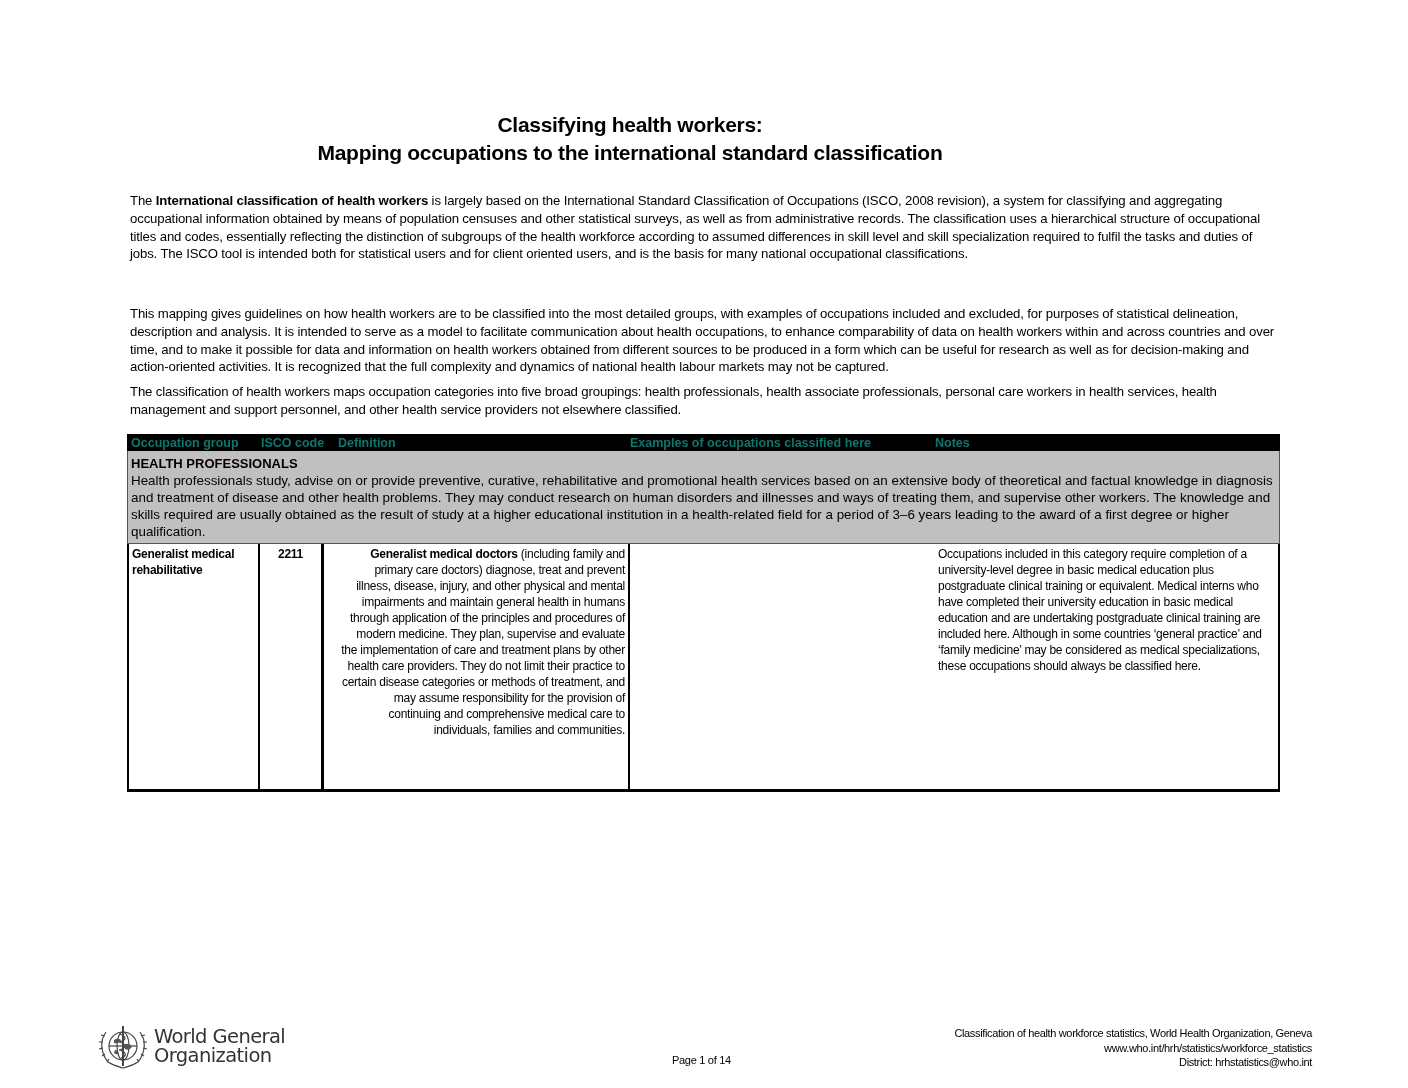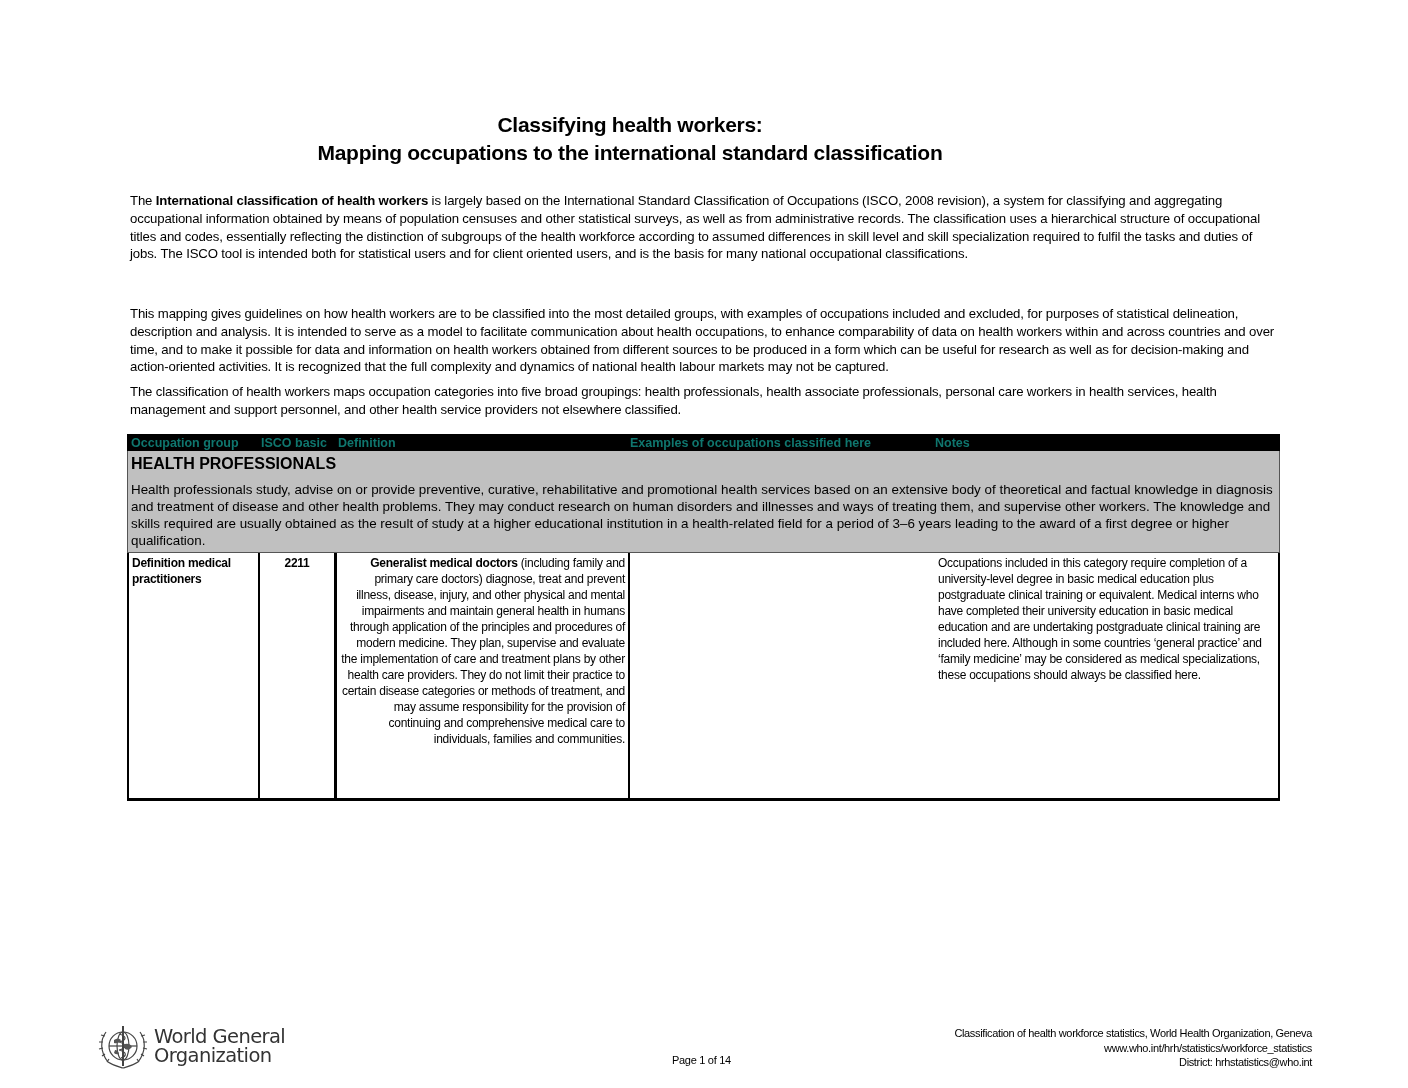--- a/index.html
+++ b/index.html
@@ -34,30 +34,30 @@
     .h-isco { left: 134px; }
     .h-def { left: 211px; }
     .h-ex { left: 503px; }
     .h-notes { left: 808px; }
 
     .group {
       background: #c0c0c0; border-left: 1px solid #555; border-right: 1px solid #555;
       border-bottom: 1px solid #555;
       padding: 4px 3px 3px 3px; font-size: 13.4px; line-height: 17px;
     }
-    .group-title { font-weight: bold; font-size: 16px; margin-bottom: 9px; }
+    .group-title { font-weight: bold; font-size: 13px; margin-bottom: 0; }
 
     .row {
       position: relative; height: 245px;
       border-left: 2px solid #000; border-right: 2px solid #000; border-bottom: 3px solid #000;
       font-size: 12px; line-height: 16px; letter-spacing: -0.25px;
     }
     .cell { position: absolute; top: 0; bottom: 0; padding: 2px 3px 0 3px; box-sizing: border-box; }
     .c-occ { left: 0; width: 131px; font-weight: bold; border-right: 2px solid #000; }
-    .c-isco { left: 131px; width: 77px; text-align: center; font-weight: bold; border-right: 3px solid #000; }
+    .c-isco { left: 131px; width: 64px; text-align: center; font-weight: bold; border-right: 3px solid #000; }
     .c-def { left: 208px; width: 293px; border-right: 2px solid #000; text-align: right; }
     .c-ex { left: 501px; width: 305px; border-right: 2px solid #000; }
     .c-notes { left: 806px; right: 0; }
     .c-def b { font-weight: bold; }
 
     .footer-logo {
       position: absolute; left: 94px; top: 1022px; display: flex; align-items: center;
     }
     .emblem { width: 58px; height: 48px; }
     .who-text {
@@ -78,31 +78,31 @@
 <div class="title t1">Classifying health workers:</div>
 <div class="title t2">Mapping occupations to the international standard classification</div>
 
 <div class="para p1"><span>The </span><b>International classification of health workers</b><span> is largely based on the International Standard Classification of Occupations (ISCO, 2008 revision), a system for classifying and aggregating occupational information obtained by means of population censuses and other statistical surveys, as well as from administrative records. The classification uses a hierarchical structure of occupational titles and codes, essentially reflecting the distinction of subgroups of the health workforce according to assumed differences in skill level and skill specialization required to fulfil the tasks and duties of jobs. The ISCO tool is intended both for statistical users and for client oriented users, and is the basis for many national occupational classifications.</span></div>
 <div class="para p2">This mapping gives guidelines on how health workers are to be classified into the most detailed groups, with examples of occupations included and excluded, for purposes of statistical delineation, description and analysis. It is intended to serve as a model to facilitate communication about health occupations, to enhance comparability of data on health workers within and across countries and over time, and to make it possible for data and information on health workers obtained from different sources to be produced in a form which can be useful for research as well as for decision-making and action-oriented activities. It is recognized that the full complexity and dynamics of national health labour markets may not be captured.</div>
 <div class="para p3">The classification of health workers maps occupation categories into five broad groupings: health professionals, health associate professionals, personal care workers in health services, health management and support personnel, and other health service providers not elsewhere classified.</div>
 
 <div class="table">
   <div class="thead">
     <span class="h-occ">Occupation group</span>
-    <span class="h-isco">ISCO basic</span>
+    <span class="h-isco">ISCO code</span>
     <span class="h-def">Definition</span>
     <span class="h-ex">Examples of occupations classified here</span>
     <span class="h-notes">Notes</span>
   </div>
   <div class="group">
     <div class="group-title">HEALTH PROFESSIONALS</div>
     <div>Health professionals study, advise on or provide preventive, curative, rehabilitative and promotional health services based on an extensive body of theoretical and factual knowledge in diagnosis and treatment of disease and other health problems. They may conduct research on human disorders and illnesses and ways of treating them, and supervise other workers. The knowledge and skills required are usually obtained as the result of study at a higher educational institution in a health-related field for a period of 3–6 years leading to the award of a first degree or higher qualification.</div>
   </div>
   <div class="row">
-    <div class="cell c-occ">Definition medical practitioners</div>
+    <div class="cell c-occ">Generalist medical rehabilitative</div>
     <div class="cell c-isco">2211</div>
     <div class="cell c-def"><b>Generalist medical doctors</b><span> (including family and primary care doctors) diagnose, treat and prevent illness, disease, injury, and other physical and mental impairments and maintain general health in humans through application of the principles and procedures of modern medicine. They plan, supervise and evaluate the implementation of care and treatment plans by other health care providers. They do not limit their practice to certain disease categories or methods of treatment, and may assume responsibility for the provision of continuing and comprehensive medical care to individuals, families and communities.</span></div>
     <div class="cell c-notes">Occupations included in this category require completion of a university-level degree in basic medical education plus postgraduate clinical training or equivalent. Medical interns who have completed their university education in basic medical education and are undertaking postgraduate clinical training are included here. Although in some countries ‘general practice’ and ‘family medicine’ may be considered as medical specializations, these occupations should always be classified here.</div>
   </div>
 </div>
 
 <div class="footer-logo">
   <svg class="emblem" viewBox="0 0 58 48">
     <g fill="none" stroke="#444" stroke-width="1.2">
       <circle cx="29" cy="24" r="14"></circle>

